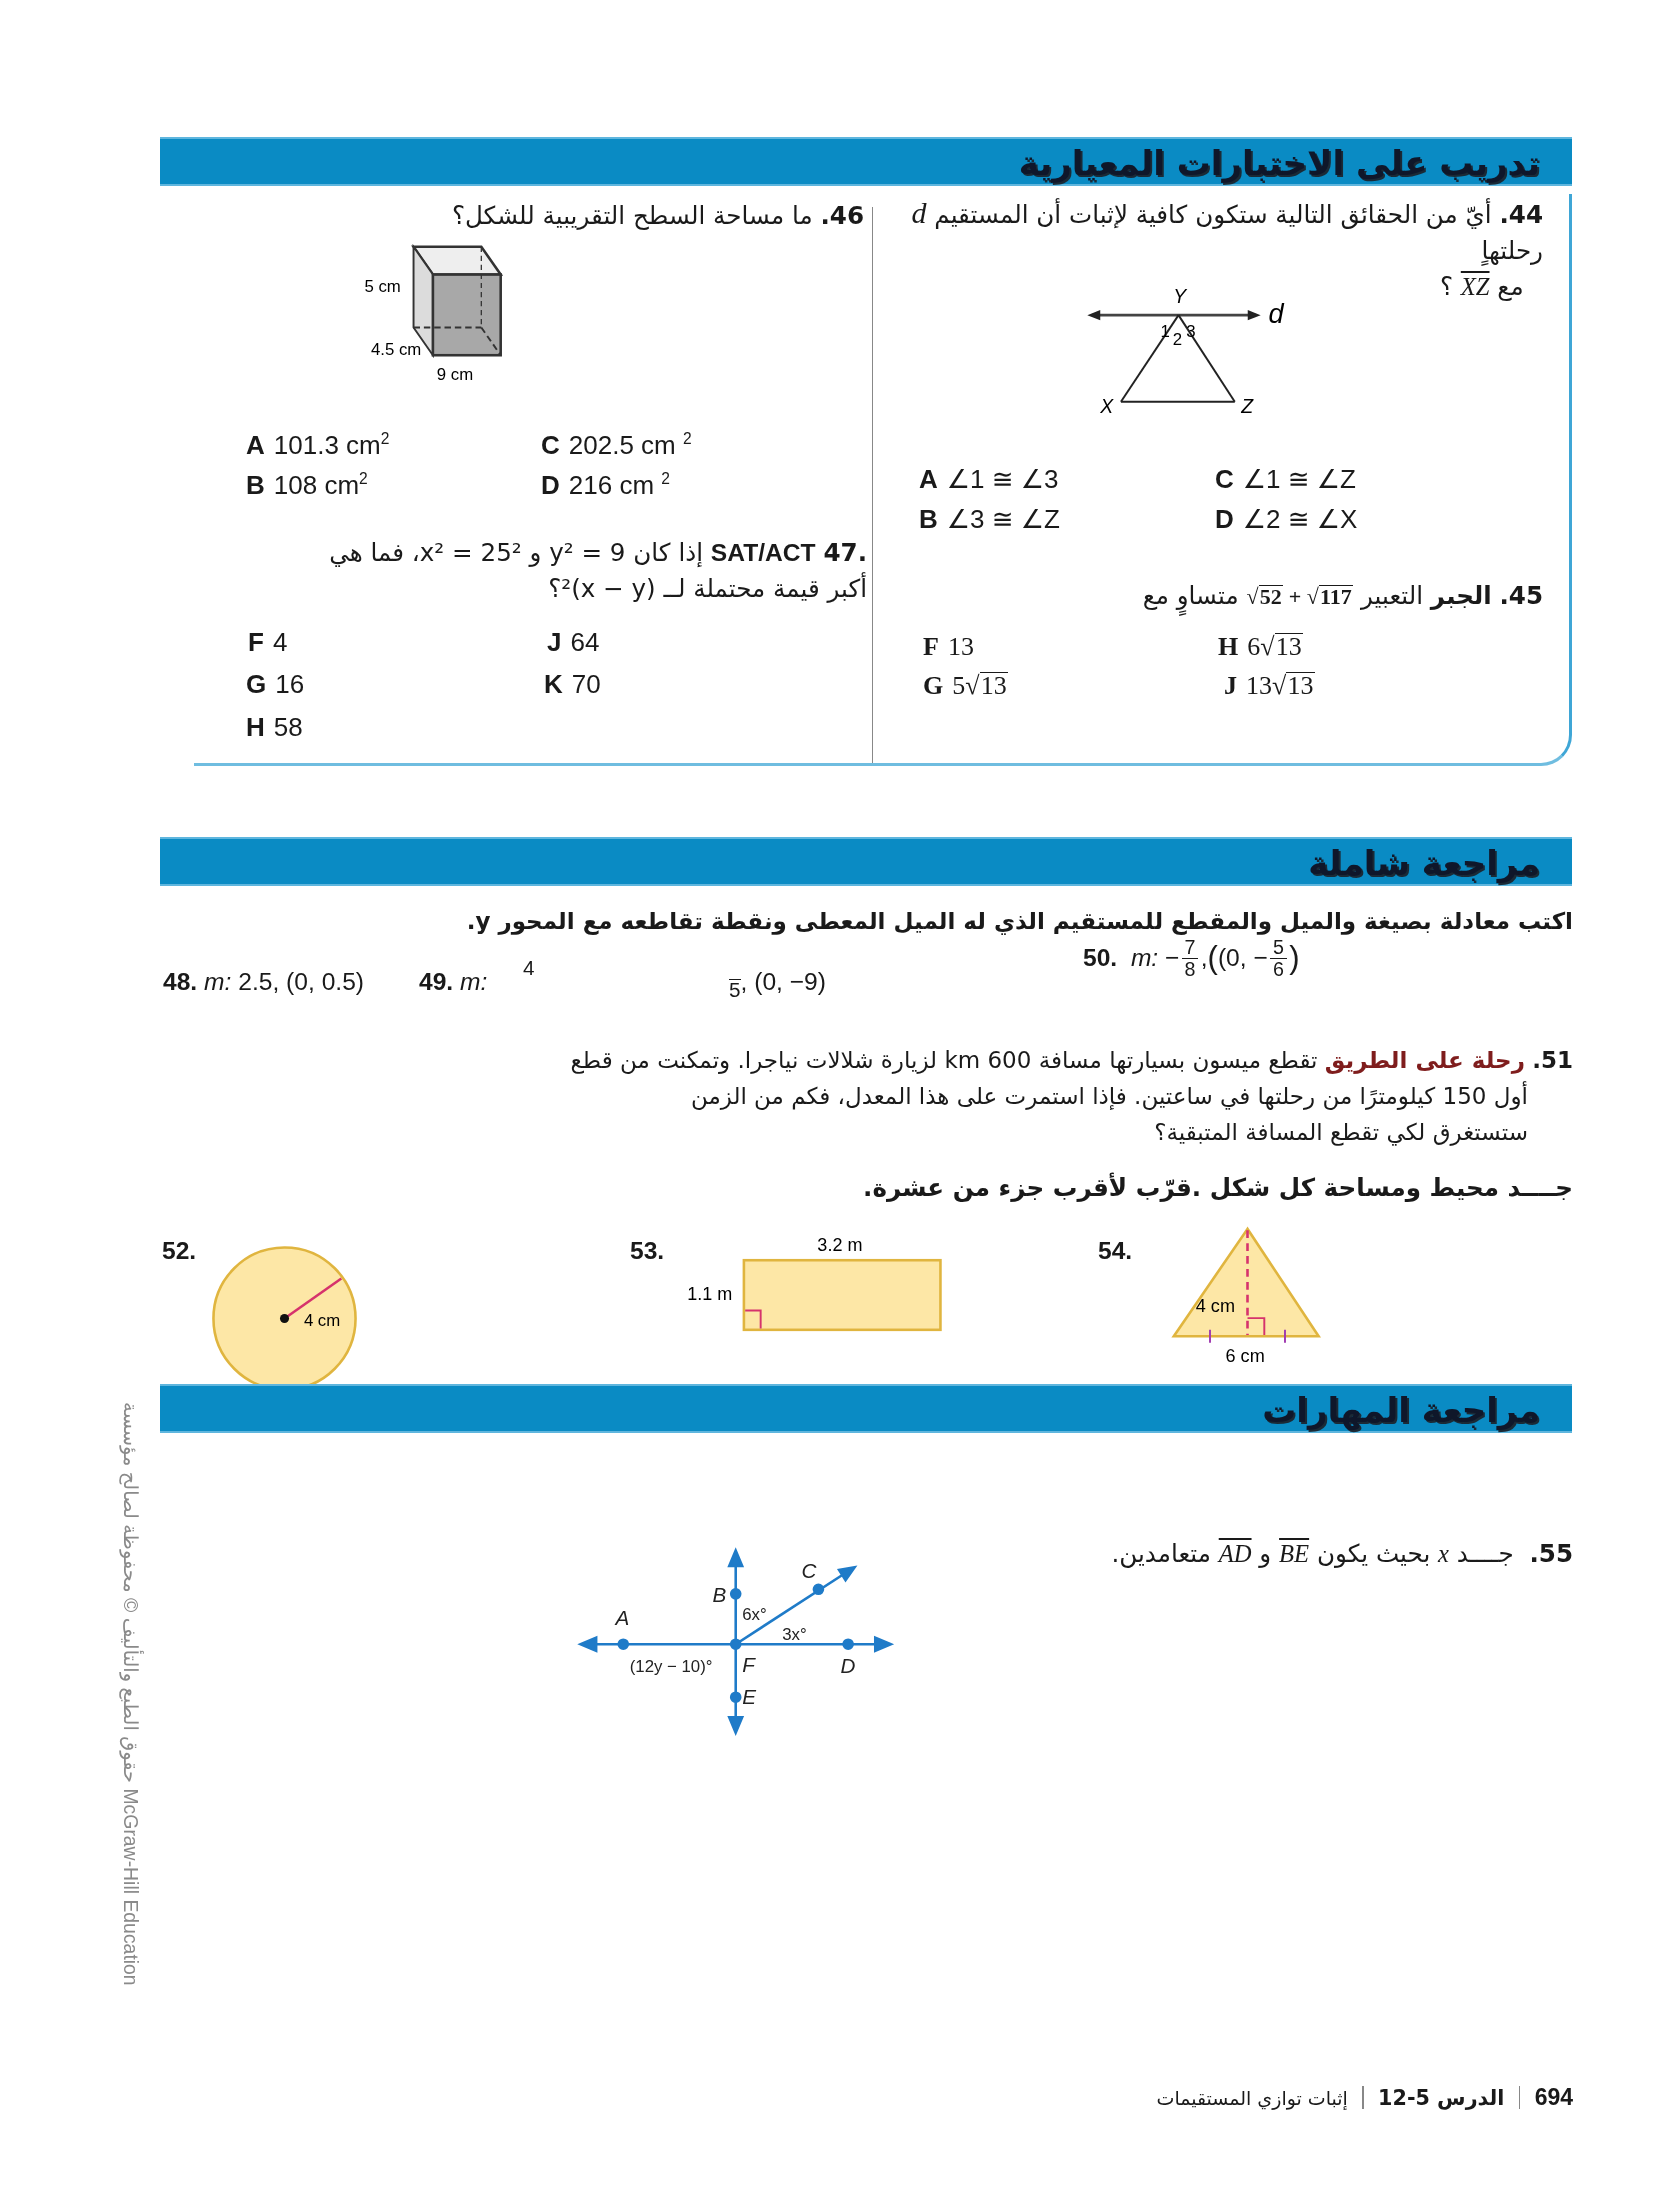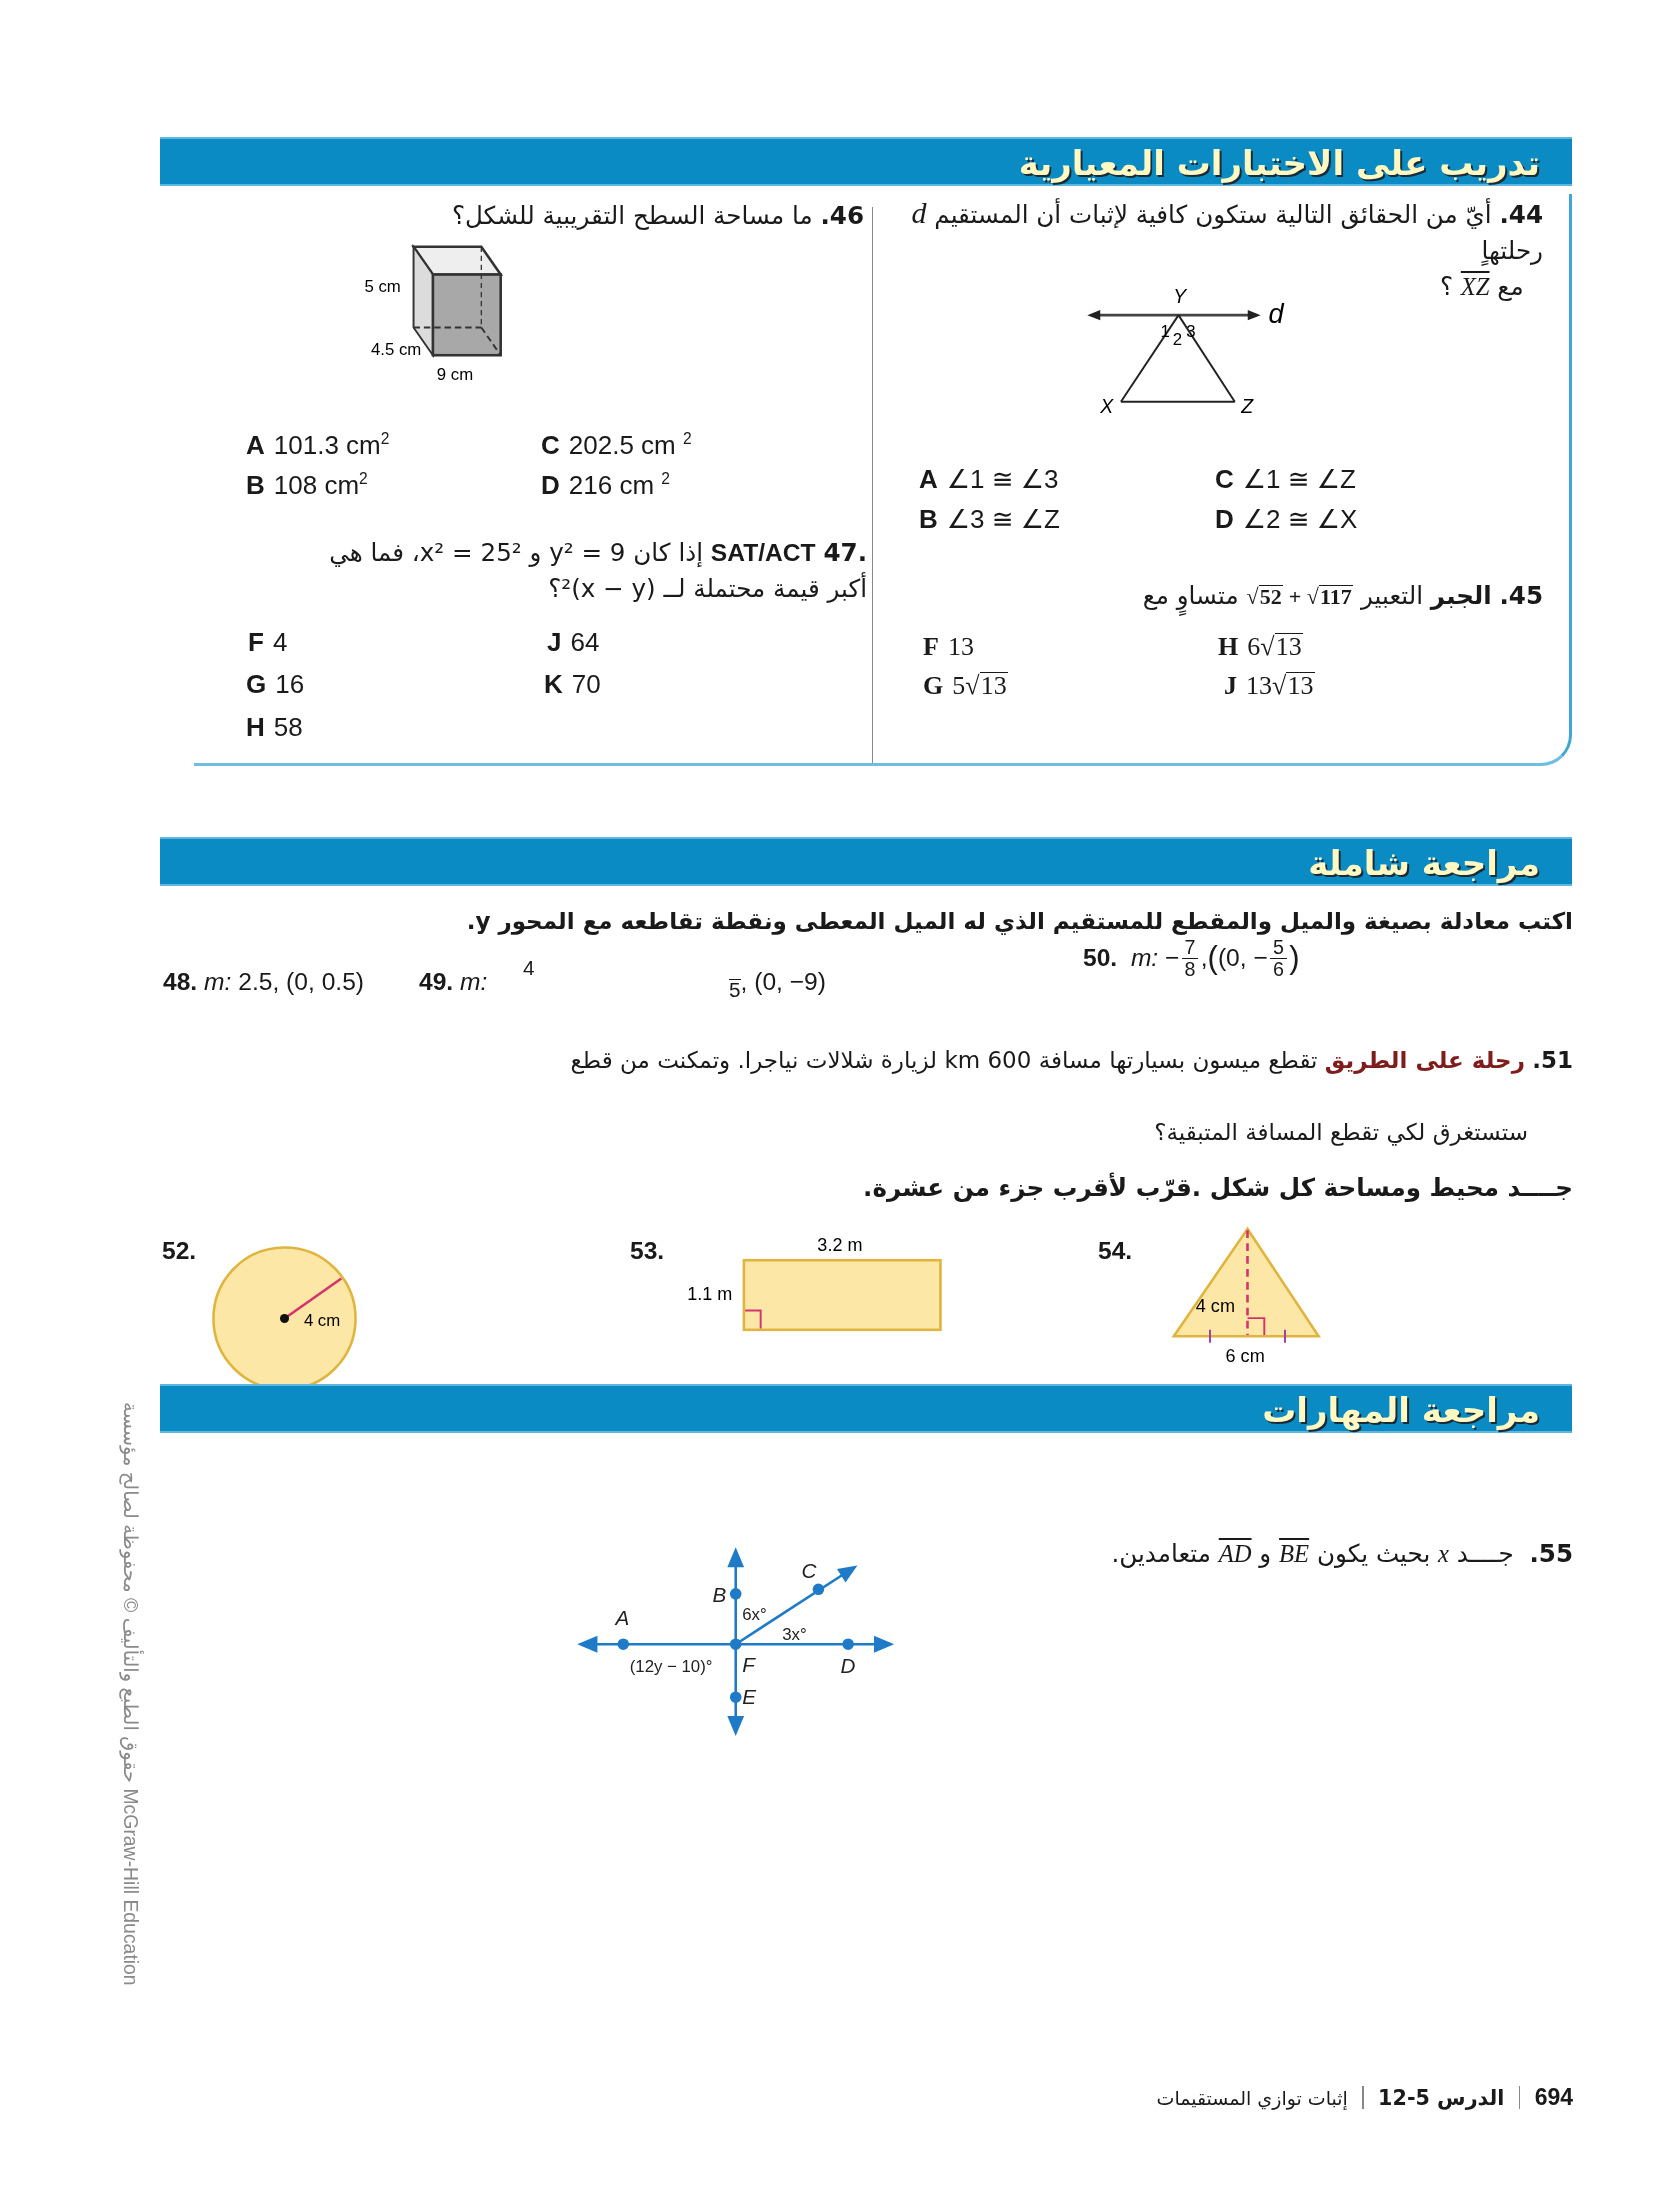--- a/index.html
+++ b/index.html
@@ -5,21 +5,21 @@
   * { box-sizing: border-box; margin: 0; padding: 0; }
   html, body { width: 1654px; height: 2205px; background: #ffffff; overflow: hidden; }
   body { position: relative; font-family: "DejaVu Sans", sans-serif; color: #1a1a1a; }
   .abs { position: absolute; }
   .band {
     position: absolute; left: 160px; width: 1412px; height: 49px;
     background: #0a8bc4; border-top: 2.6px solid #5fb6de; border-bottom: 2.6px solid #5fb6de;
   }
   .band-title {
     position: absolute; right: 32px; top: 3.9px; font-size: 34px; font-weight: bold;
-    color: #fef9c3; direction: rtl; text-shadow: 1.9px 1.9px 0 #1b2a36;
+    color: #0f172a; direction: rtl; text-shadow: 1.9px 1.9px 0 #1b2a36;
     font-family: "DejaVu Sans", sans-serif;
   }
   .rtl { direction: rtl; text-align: right; }
   .q { font-size: 24.6px; line-height: 36px; }
   .num { font-weight: bold; }
   .opt { font-size: 26px; position: absolute; font-family: "Liberation Sans", sans-serif; }
   .opt b { margin-right: 9px; }
   .serif { font-family: "Liberation Serif", serif; }
   .overline { text-decoration: overline; font-style: italic; font-family: "Liberation Serif", serif; }
   .sqrt { display: inline-block; border-top: 1.9px solid #1a1a1a; padding: 0 1.3px; line-height: 1; }
@@ -140,21 +140,21 @@
       <span class="n">5</span>
       <span>6</span>
     </span>
   <span style="font-size:31px;">)</span>
 </div>
 
 <div class="abs rtl" style="right:81px; top:1042px; width:1292px; font-size:23px; line-height:36px;">
   <span class="num">51.</span>
   <span class="blue-link">رحلة على الطريق</span>
   <span>تقطع ميسون بسيارتها مسافة 600 km لزيارة شلالات نياجرا. وتمكنت من قطع</span><br>
-  <br>
+  <span style="margin-right:45px;">أول 150 كيلومترًا من رحلتها في ساعتين. فإذا استمرت على هذا المعدل، فكم من الزمن</span><br>
   <span style="margin-right:45px;">ستستغرق لكي تقطع المسافة المتبقية؟</span>
 </div>
 
 <div class="abs rtl" style="right:81px; top:1173px; width:1292px; font-size:24.6px; font-weight:bold;">جــــد محيط ومساحة كل شكل .قرّب لأقرب جزء من عشرة.</div>
 
 <div class="abs num" style="left:162px; top:1237px; font-size:24.6px; font-family:'Liberation Sans',sans-serif;">52.</div>
 <svg class="abs" style="left:207px; top:1241px;" width="155" height="155" viewBox="0 0 240 240">
   <circle cx="120" cy="120" r="110" fill="#fde7a6" stroke="#e0b53f" stroke-width="4"></circle>
   <line x1="120" y1="120" x2="208" y2="58" stroke="#d6336c" stroke-width="4"></line>
   <circle cx="120" cy="120" r="7" fill="#111"></circle>

